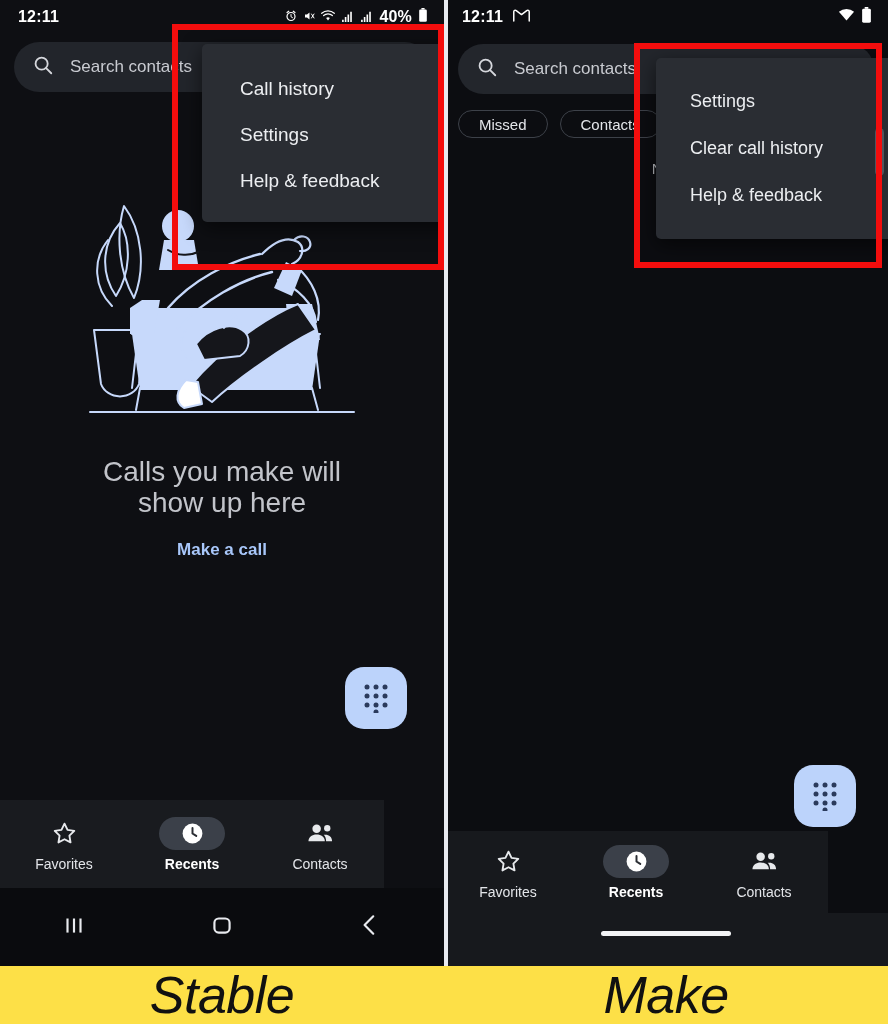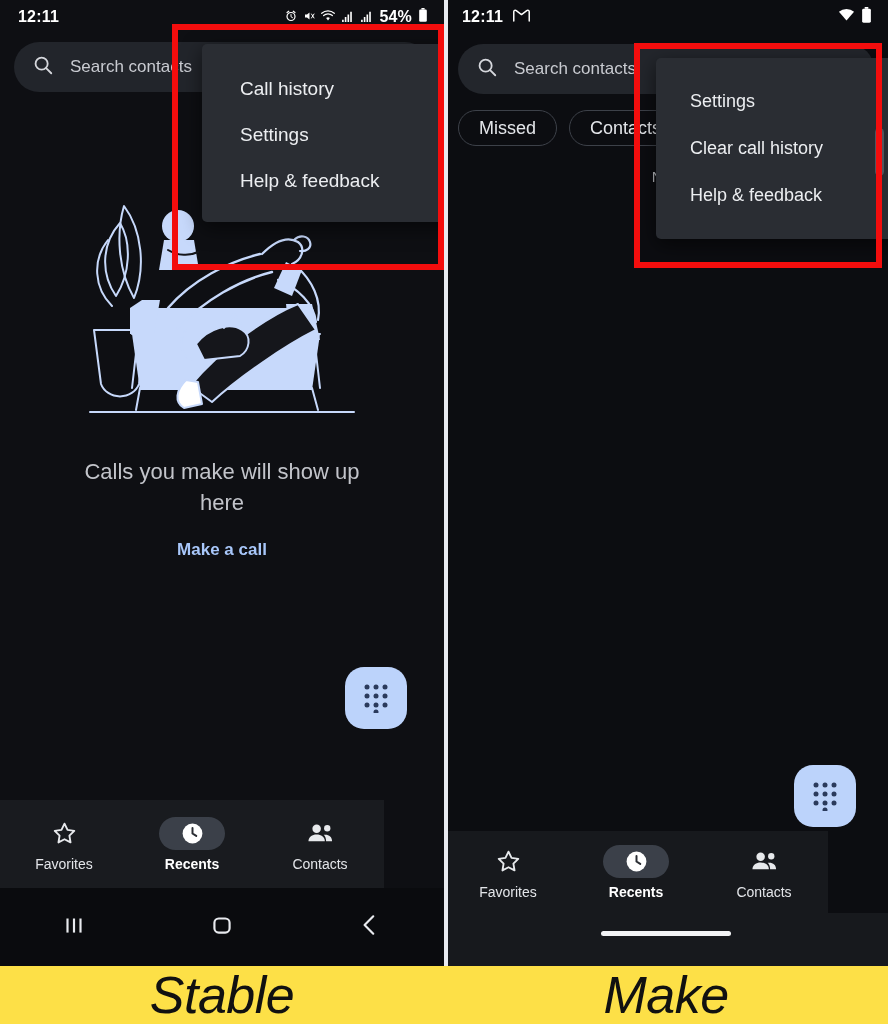--- a/index.html
+++ b/index.html
@@ -93,26 +93,26 @@
     gap: 12px;
     padding: 16px 0 0 0;
     margin-left: -26px;
     align-items: center;
     position: relative;
     z-index: 2;
   }
   .chip {
     border: 1px solid #3d4149;
     border-radius: 18px;
-    height: 36px;
+    height: 28px;
     display: flex;
     align-items: center;
     padding: 0 20px;
     color: #e4e6ea;
-    font-size: 18px;
+    font-size: 15px;
     white-space: nowrap;
     flex-shrink: 0;
   }
   .chip.partial { width: 28px; padding: 0; overflow: hidden; }
 
   .empty-line {
     text-align: center;
     color: #b8babf;
     font-size: 15px;
     margin-top: 22px;
@@ -121,21 +121,21 @@
   
   .illus-wrap {
     margin-top: 96px;
     display: flex;
     justify-content: center;
   }
   .empty-title {
     margin-top: 38px;
     text-align: center;
     color: #c2c4ca;
-    font-size: 22px;
+    font-size: 28px;
     line-height: 31px;
     padding: 0 72px;
   }
   .empty-link {
     margin-top: 22px;
     text-align: center;
     color: #a8c7fa;
     font-size: 17px;
     font-weight: bold;
   }
@@ -308,21 +308,21 @@
           <span class="sb-icon">
             <svg width="13" height="12" viewBox="0 0 24 22">
                 <path d="M2 18h3v4H2zM7 13h3v9H7zM12 8h3v14h-3zM17 3h3v19h-3z" fill="#fff"></path>
               </svg>
           </span>
           <span class="sb-icon">
             <svg width="13" height="12" viewBox="0 0 24 22">
                 <path d="M2 18h3v4H2zM7 13h3v9H7zM12 8h3v14h-3zM17 3h3v19h-3z" fill="#fff"></path>
               </svg>
           </span>
-          <span class="sb-time">54%</span>
+          <span class="sb-time">40%</span>
           <span class="sb-icon">
             <svg width="10" height="14" viewBox="0 0 14 22">
                 <rect x="4.5" y="0" width="5" height="2.5" fill="#fff"></rect>
                 <rect x="1" y="2.5" width="12" height="19" rx="2" fill="#fff"></rect>
               </svg>
           </span>
         </div>
       </div>
 
       <div class="searchbar">

